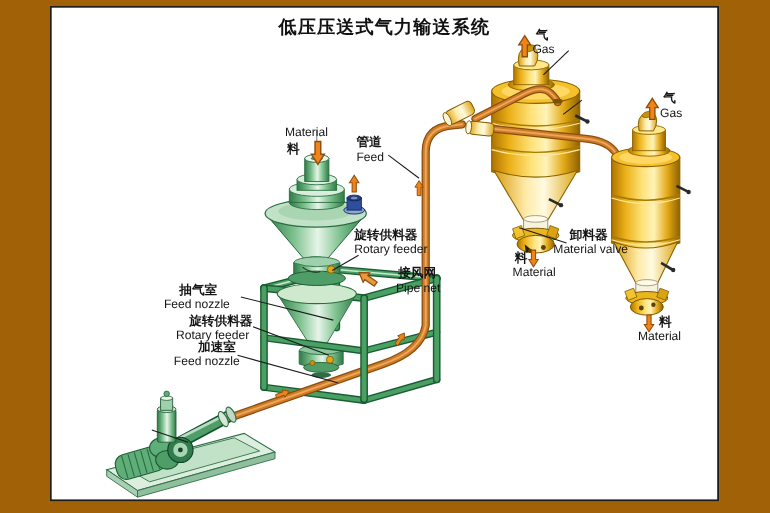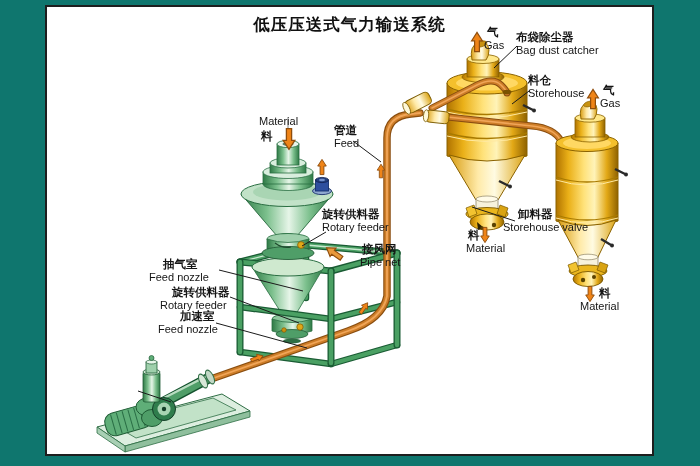--- a/index.html
+++ b/index.html
@@ -1,16 +1,16 @@
 <!DOCTYPE html>
 <html><head>
 <meta charset="utf-8">
 <style>
   html,body{margin:0;padding:0;background:#fff;}
-  .stage{position:relative;width:700px;height:466px;background:#0f766e;overflow:hidden;
+  .stage{position:relative;width:700px;height:466px;background:#a16207;overflow:hidden;
          font-family:"Liberation Sans","DejaVu Sans",sans-serif;}
   .border-frame{position:absolute;left:45px;top:5px;width:609px;height:451px;
                 border:2.5px solid #1e1e1e;box-sizing:border-box;background:#fff;}
   .title{position:absolute;left:45px;top:14px;width:609px;text-align:center;
          font-size:16.5px;font-weight:bold;color:#111;letter-spacing:1px;}
   svg.draw{position:absolute;left:0;top:0;}
   .lbl{position:absolute;color:#151515;line-height:1.25;white-space:nowrap;}
   .zh{display:block;font-size:11.5px;font-weight:bold;}
   .en{display:block;font-size:11px;}
 </style>
@@ -273,39 +273,31 @@
       <line x1="515" y1="221" x2="472" y2="207"></line>
       <line x1="138" y1="391" x2="171" y2="402"></line>
     </g>
   </svg>
 
   <div class="lbl" style="left:259px;top:115px">
     <span class="en">Material</span>
     <span class="zh" style="margin-left:2px">料</span>
   </div>
 
-  <div class="lbl" style="left:334px;top:123px">
+  <div class="lbl" style="left:324px;top:123px">
     <span class="zh">管道</span>
     <span class="en">Feed</span>
   </div>
 
   <div class="lbl" style="left:484px;top:25px">
     <span class="zh" style="margin-left:3px">气</span>
     <span class="en">Gas</span>
   </div>
 
-  <div class="lbl" style="left:516px;top:30px">
-    <span class="zh">布袋除尘器</span>
-    <span class="en">Bag dust catcher</span>
-  </div>
-
-  <div class="lbl" style="left:528px;top:73px">
-    <span class="zh">料仓</span>
-    <span class="en">Storehouse</span>
-  </div>
+
 
   <div class="lbl" style="left:600px;top:83px">
     <span class="zh" style="margin-left:3px">气</span>
     <span class="en">Gas</span>
   </div>
 
   <div class="lbl" style="left:322px;top:207px">
     <span class="zh">旋转供料器</span>
     <span class="en">Rotary feeder</span>
   </div>
@@ -325,21 +317,21 @@
     <span class="en">Rotary feeder</span>
   </div>
 
   <div class="lbl" style="left:158px;top:309px">
     <span class="zh" style="margin-left:22px">加速室</span>
     <span class="en">Feed nozzle</span>
   </div>
 
   <div class="lbl" style="left:503px;top:207px">
     <span class="zh" style="margin-left:15px">卸料器</span>
-    <span class="en">Storehouse valve</span>
+    <span class="en">Material valve</span>
   </div>
 
   <div class="lbl" style="left:466px;top:228px">
     <span class="zh" style="margin-left:2px">料</span>
     <span class="en">Material</span>
   </div>
 
   <div class="lbl" style="left:580px;top:286px">
     <span class="zh" style="margin-left:19px">料</span>
     <span class="en">Material</span>

